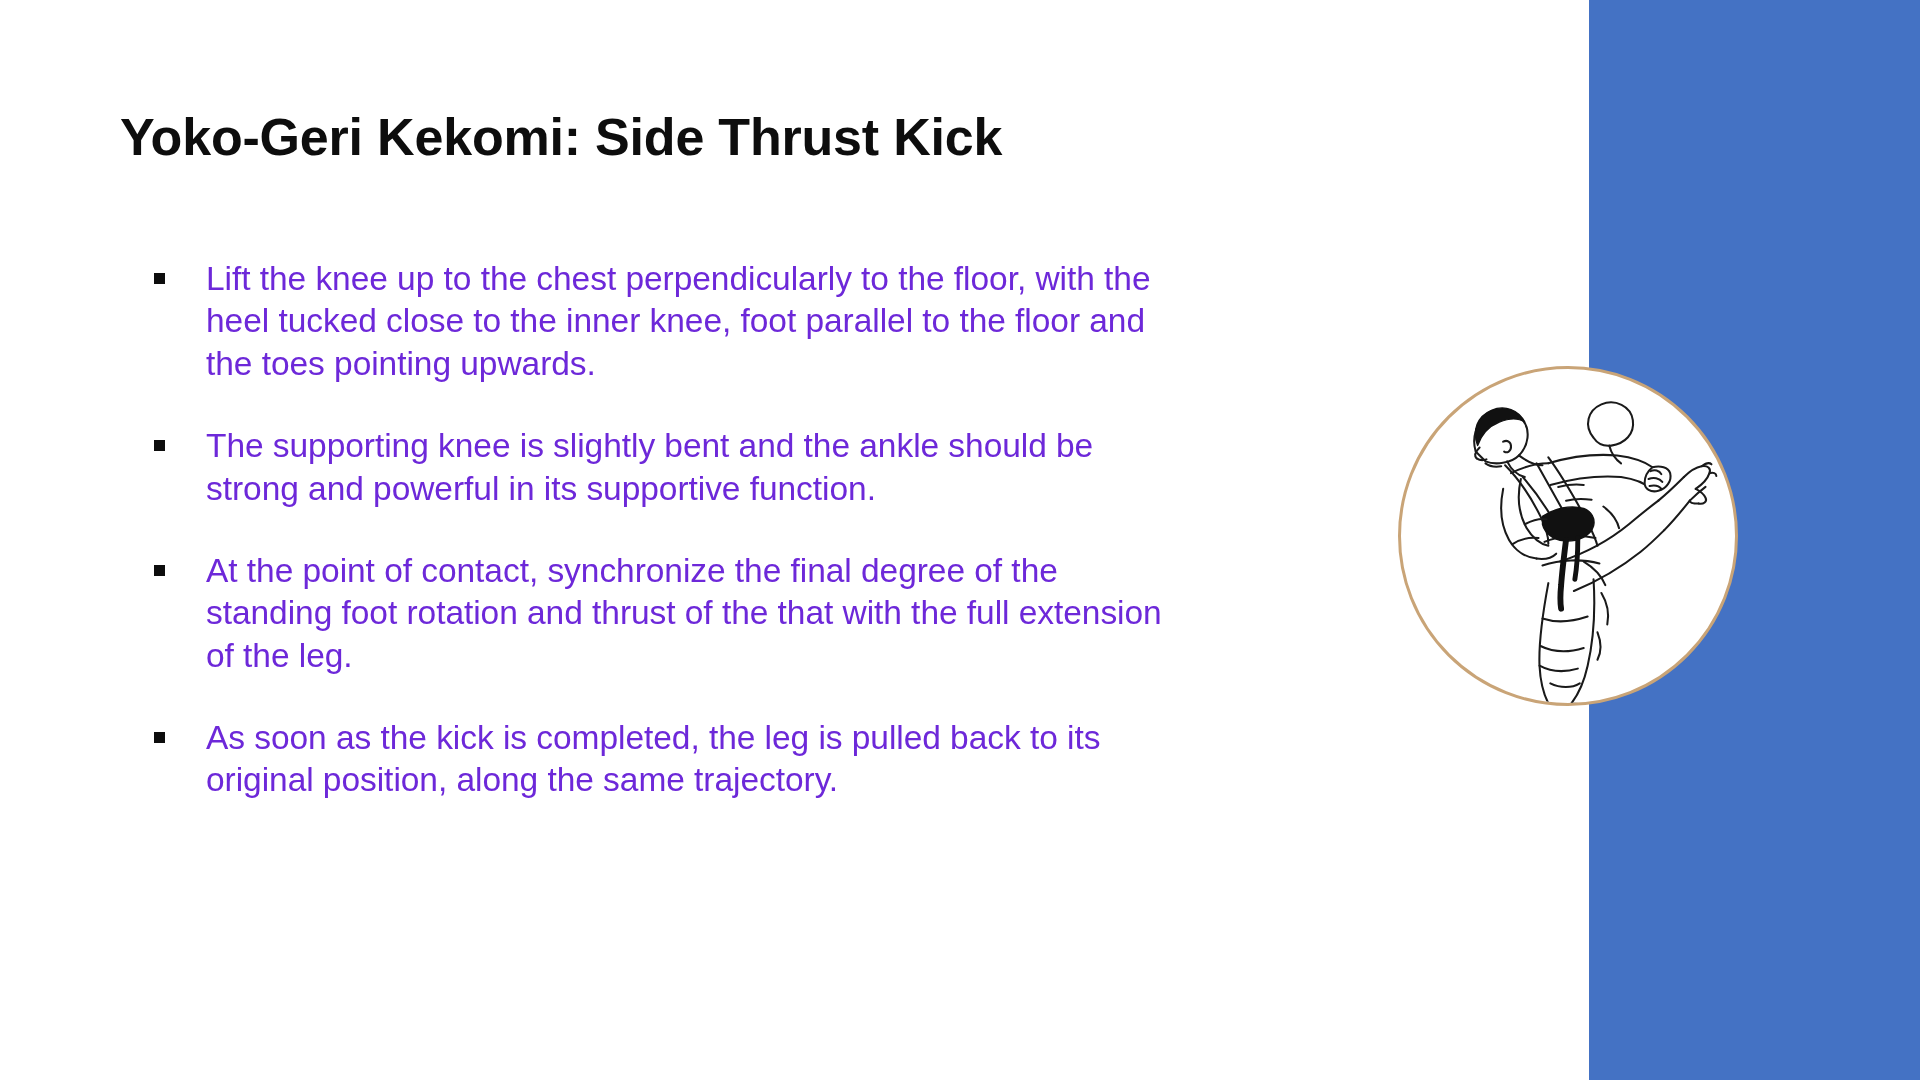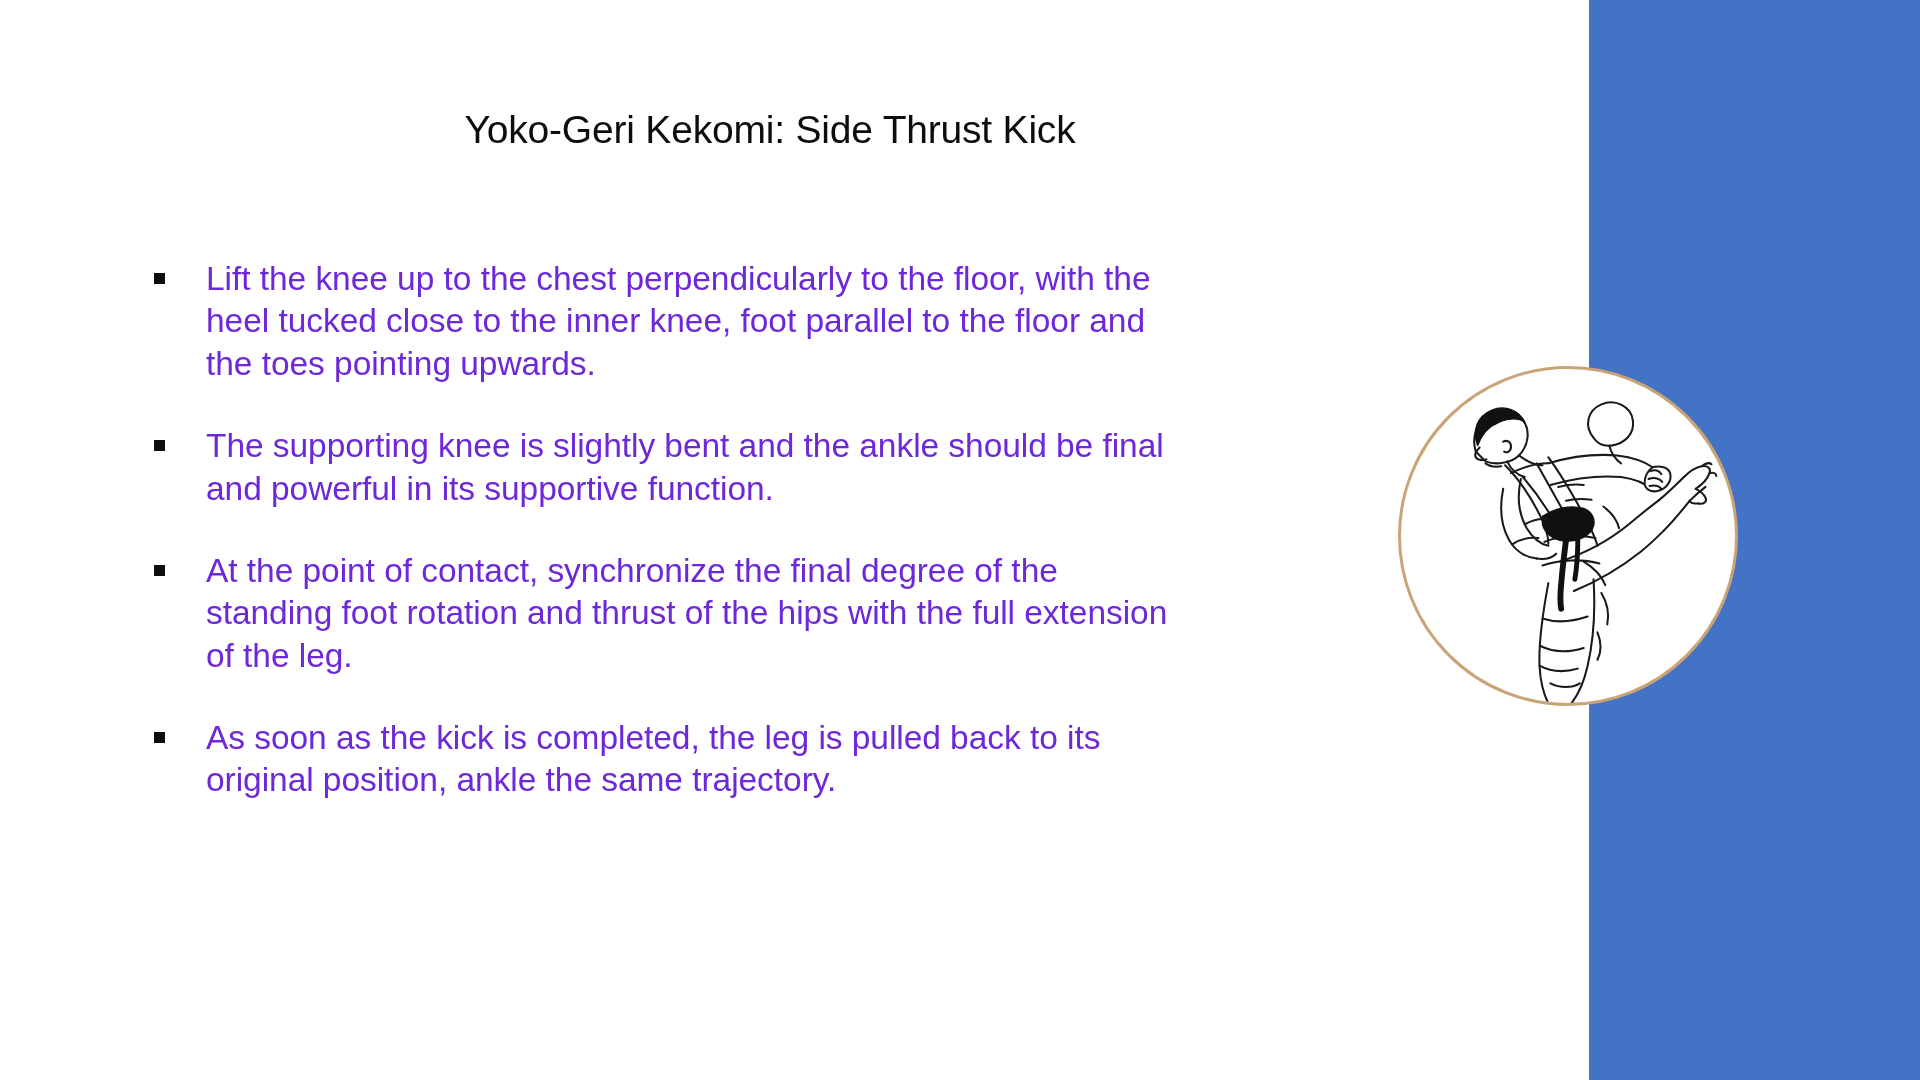--- a/index.html
+++ b/index.html
@@ -25,24 +25,24 @@
     height: 1080px;
     background: #4472c4;
   }
 
   
   #slide-title {
     position: absolute;
     left: 120px;
     top: 108px;
     width: 1300px;
-    text-align: center;
-    font-size: 39px;
+    text-align: left;
+    font-size: 52px;
     line-height: 1.12;
-    font-weight: 400;
+    font-weight: 700;
     color: #0d0d0d;
     letter-spacing: -0.2px;
     white-space: nowrap;
   }
 
   
   #bullet-list {
     position: absolute;
     left: 140px;
     top: 258px;
@@ -106,32 +106,32 @@
 
   <div id="bullet-list">
 
     <div class="bullet-item">
       <span class="bullet-marker"></span>
       <span class="bullet-text">Lift the knee up to the chest perpendicularly to the floor, with the heel tucked close to the inner knee, foot parallel to the floor and the toes pointing upwards.</span>
     </div>
 
     <div class="bullet-item">
       <span class="bullet-marker"></span>
-      <span class="bullet-text">The supporting knee is slightly bent and the ankle should be final and powerful in its supportive function.</span>
-    </div>
-
-
-    <div class="bullet-item">
-      <span class="bullet-marker"></span>
-      <span class="bullet-text">At the point of contact, synchronize the final degree of the standing foot rotation and thrust of the hips with the full extension of the leg.</span>
-    </div>
-
-    <div class="bullet-item">
-      <span class="bullet-marker"></span>
-      <span class="bullet-text">As soon as the kick is completed, the leg is pulled back to its original position, ankle the same trajectory.</span>
+      <span class="bullet-text">The supporting knee is slightly bent and the ankle should be strong and powerful in its supportive function.</span>
+    </div>
+
+
+    <div class="bullet-item">
+      <span class="bullet-marker"></span>
+      <span class="bullet-text">At the point of contact, synchronize the final degree of the standing foot rotation and thrust of the that with the full extension of the leg.</span>
+    </div>
+
+    <div class="bullet-item">
+      <span class="bullet-marker"></span>
+      <span class="bullet-text">As soon as the kick is completed, the leg is pulled back to its original position, along the same trajectory.</span>
     </div>
 
   </div>
 
   <div id="figure-circle">
     <svg viewBox="0 0 340 340" xmlns="http://www.w3.org/2000/svg">
       <g fill="none" stroke="#1a1a1a" stroke-width="2.1" stroke-linecap="round" stroke-linejoin="round">
 
         <path d="M162 196 C 186 188, 210 176, 232 158 C 244 148, 254 140, 262 134"></path>
         <path d="M176 226 C 200 216, 224 202, 244 186 C 254 178, 262 170, 268 164"></path>

